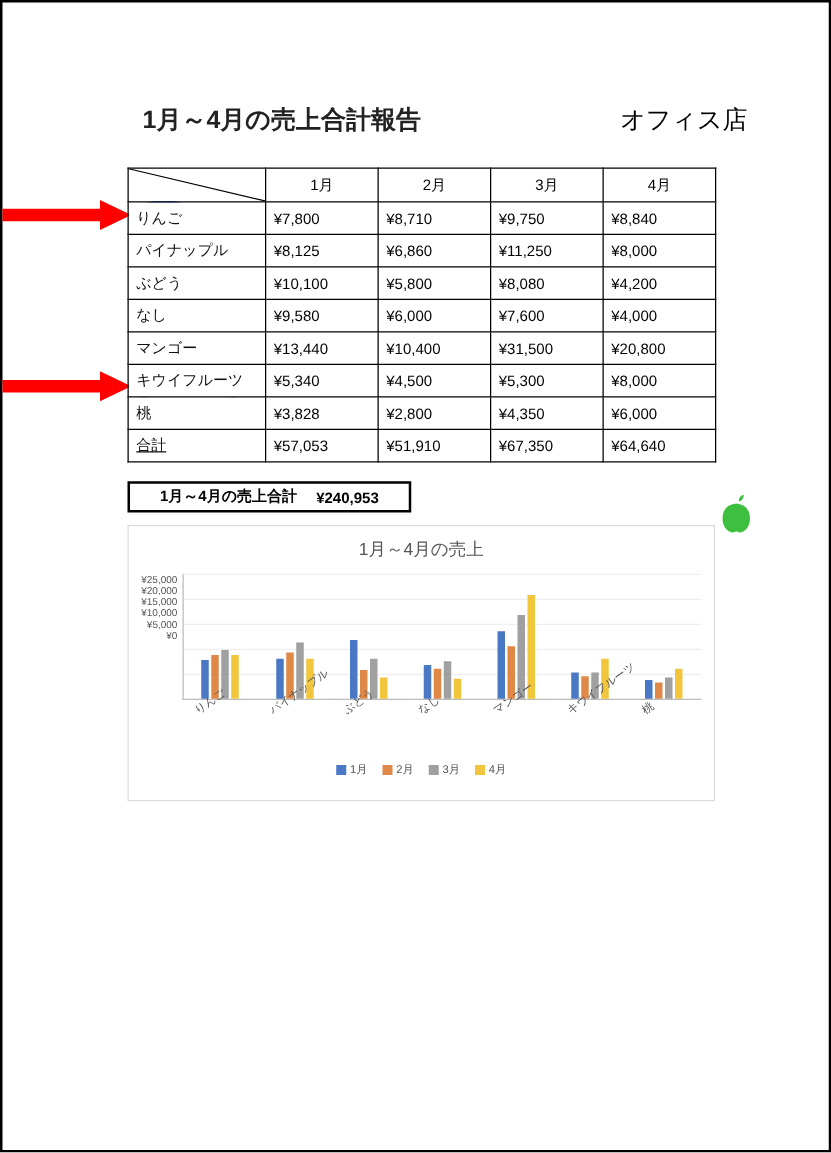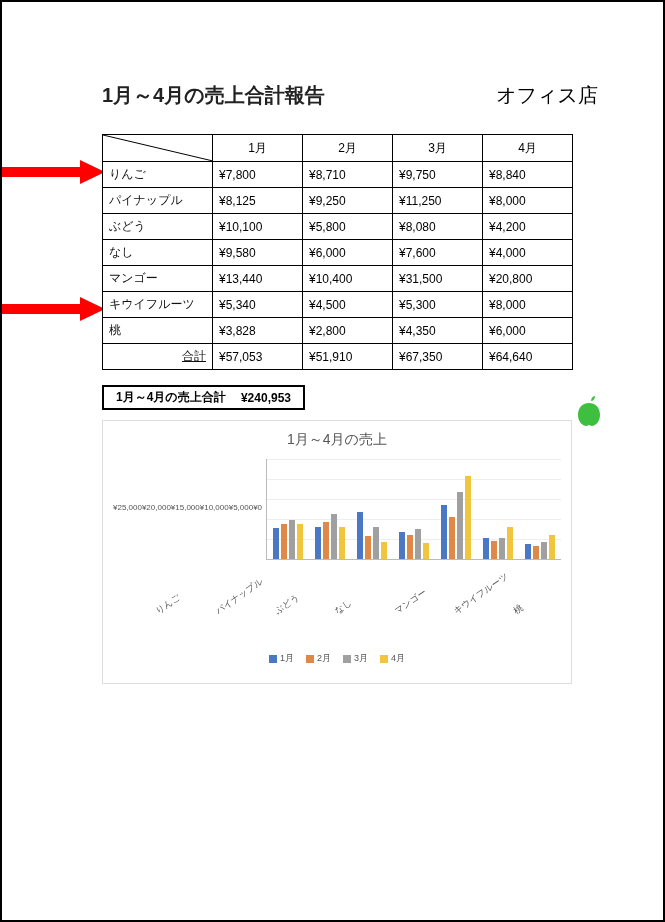--- a/index.html
+++ b/index.html
@@ -20,20 +20,21 @@
   .inner {
     position: relative;
     padding: 80px 55px 0 100px;
   }
 
   
   .title-row {
     display: flex;
     align-items: flex-start;
     margin-bottom: 25px;
+    margin-left: 12px;
   }
   .report-title {
     font-size: 20px;
     font-weight: bold;
     color: #222;
   }
   .store-name {
     margin-left: auto;
     margin-right: 10px;
     font-size: 20px;
@@ -65,31 +66,31 @@
   }
   table.data .corner svg { display:block; }
   table.data td.label {
     text-align: left;
     color: #111;
   }
   table.data td.num {
     text-align: left;
   }
   table.data tr.total td.label {
-    text-align: right;
+    text-align: left;
     text-decoration: underline;
   }
 
   
   .summary-box {
     margin-top: 15px;
     border: 2px solid #000;
     display: inline-flex;
     align-items: center;
-    padding: 2px 12px;
+    padding: 2px 24px;
     font-size: 12px;
     width: 175px;
     justify-content: space-between;
   }
   .summary-label { font-weight: bold; }
   .summary-value { font-weight: bold; }
 
   
   .apple-icon {
     position: absolute;
@@ -129,28 +130,27 @@
     font-size: 14px;
     color: #555;
     margin-bottom: 10px;
   }
   .plot {
     display: flex;
     align-items: flex-start;
   }
   .yaxis {
     display: flex;
-    flex-direction: row;
-    justify-content: flex-end;
+    flex-direction: column;
+    justify-content: flex-start;
     height: 100px;
     font-size: 8px;
     color: #555;
     text-align: right;
     margin-right: 4px;
-    margin-top: 44px;
   }
   .plot-area {
     position: relative;
     flex: 1;
     height: 100px;
     border-left: 1px solid #bbb;
     border-bottom: 1px solid #bbb;
   }
   .grid-line {
     position: absolute;
@@ -265,21 +265,21 @@
           <tr>
             <td class="label">りんご</td>
             <td class="num">¥7,800</td>
             <td class="num">¥8,710</td>
             <td class="num">¥9,750</td>
             <td class="num">¥8,840</td>
           </tr>
           <tr>
             <td class="label">パイナップル</td>
             <td class="num">¥8,125</td>
-            <td class="num">¥9,250</td>
+            <td class="num">¥6,860</td>
             <td class="num">¥11,250</td>
             <td class="num">¥8,000</td>
           </tr>
           <tr>
             <td class="label">ぶどう</td>
             <td class="num">¥10,100</td>
             <td class="num">¥5,800</td>
             <td class="num">¥8,080</td>
             <td class="num">¥4,200</td>
           </tr>

